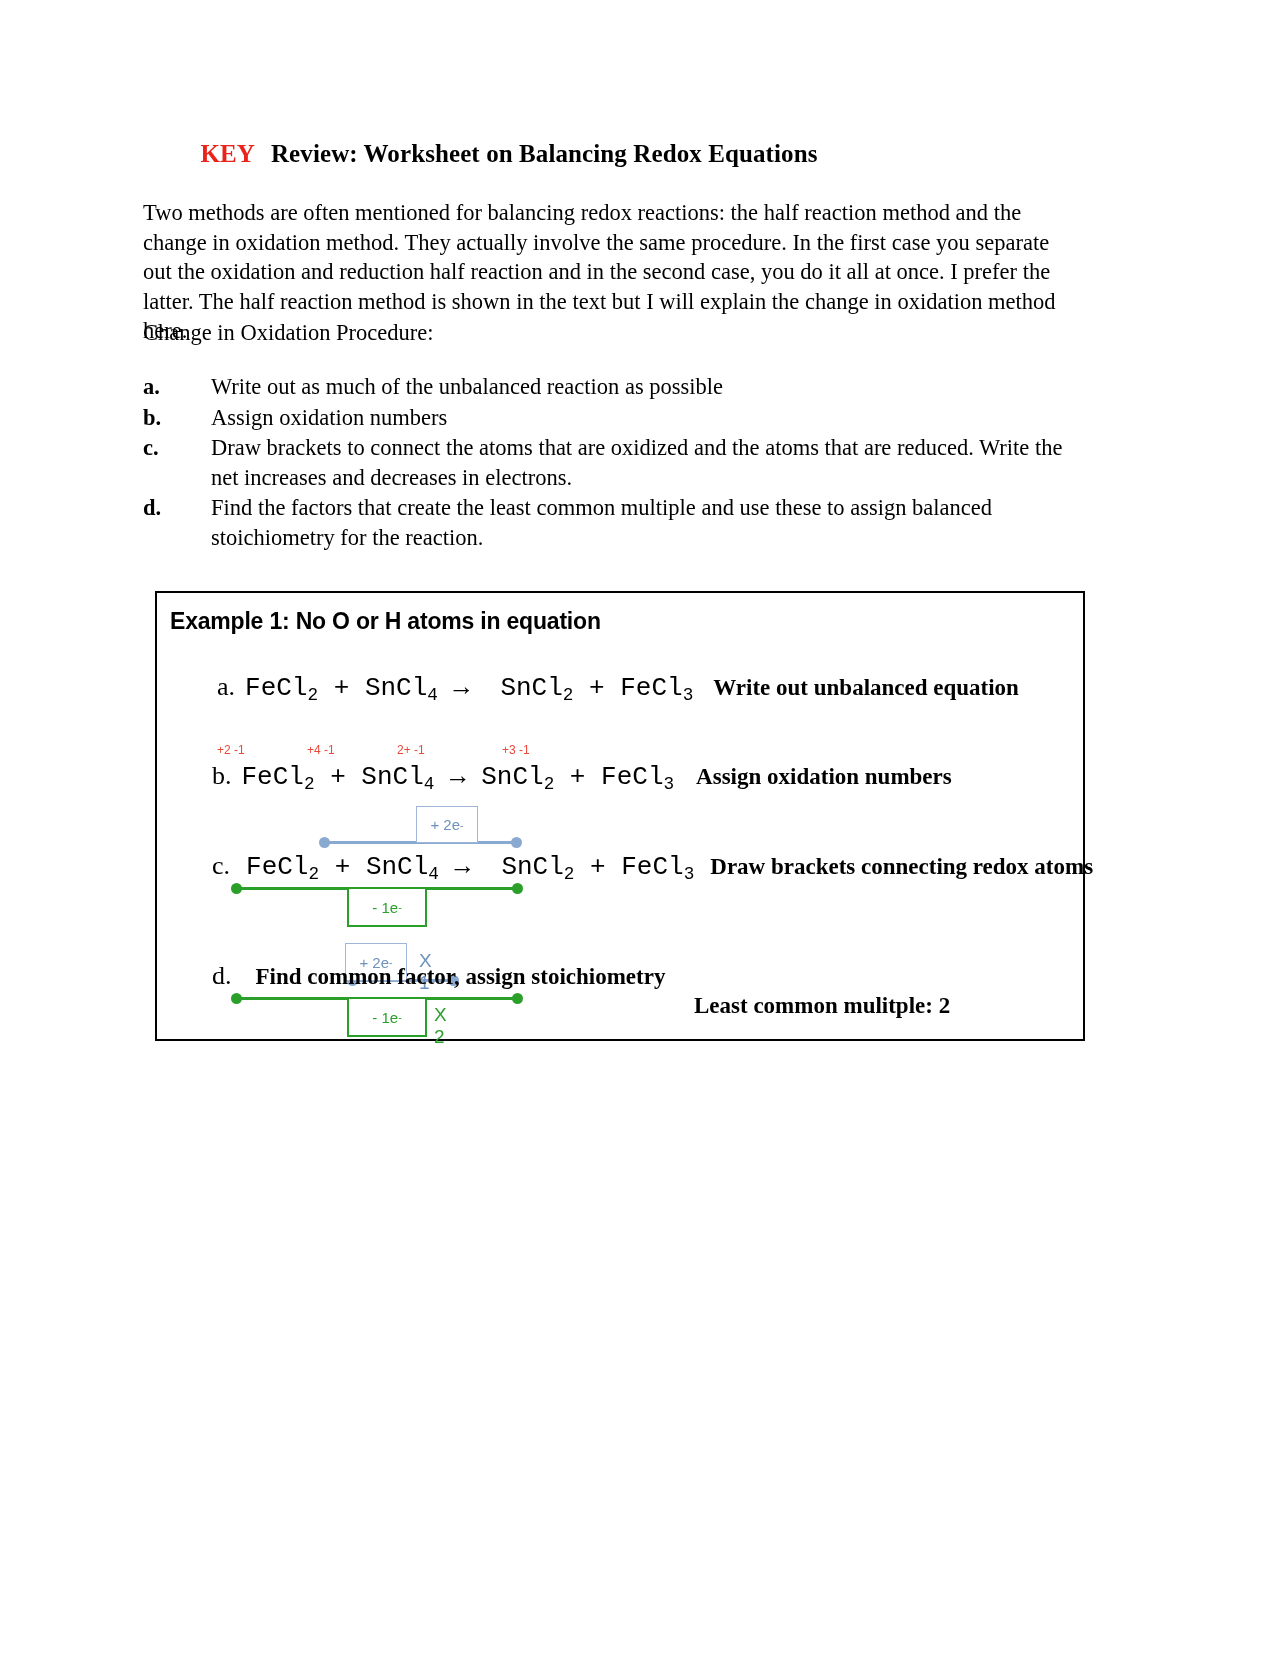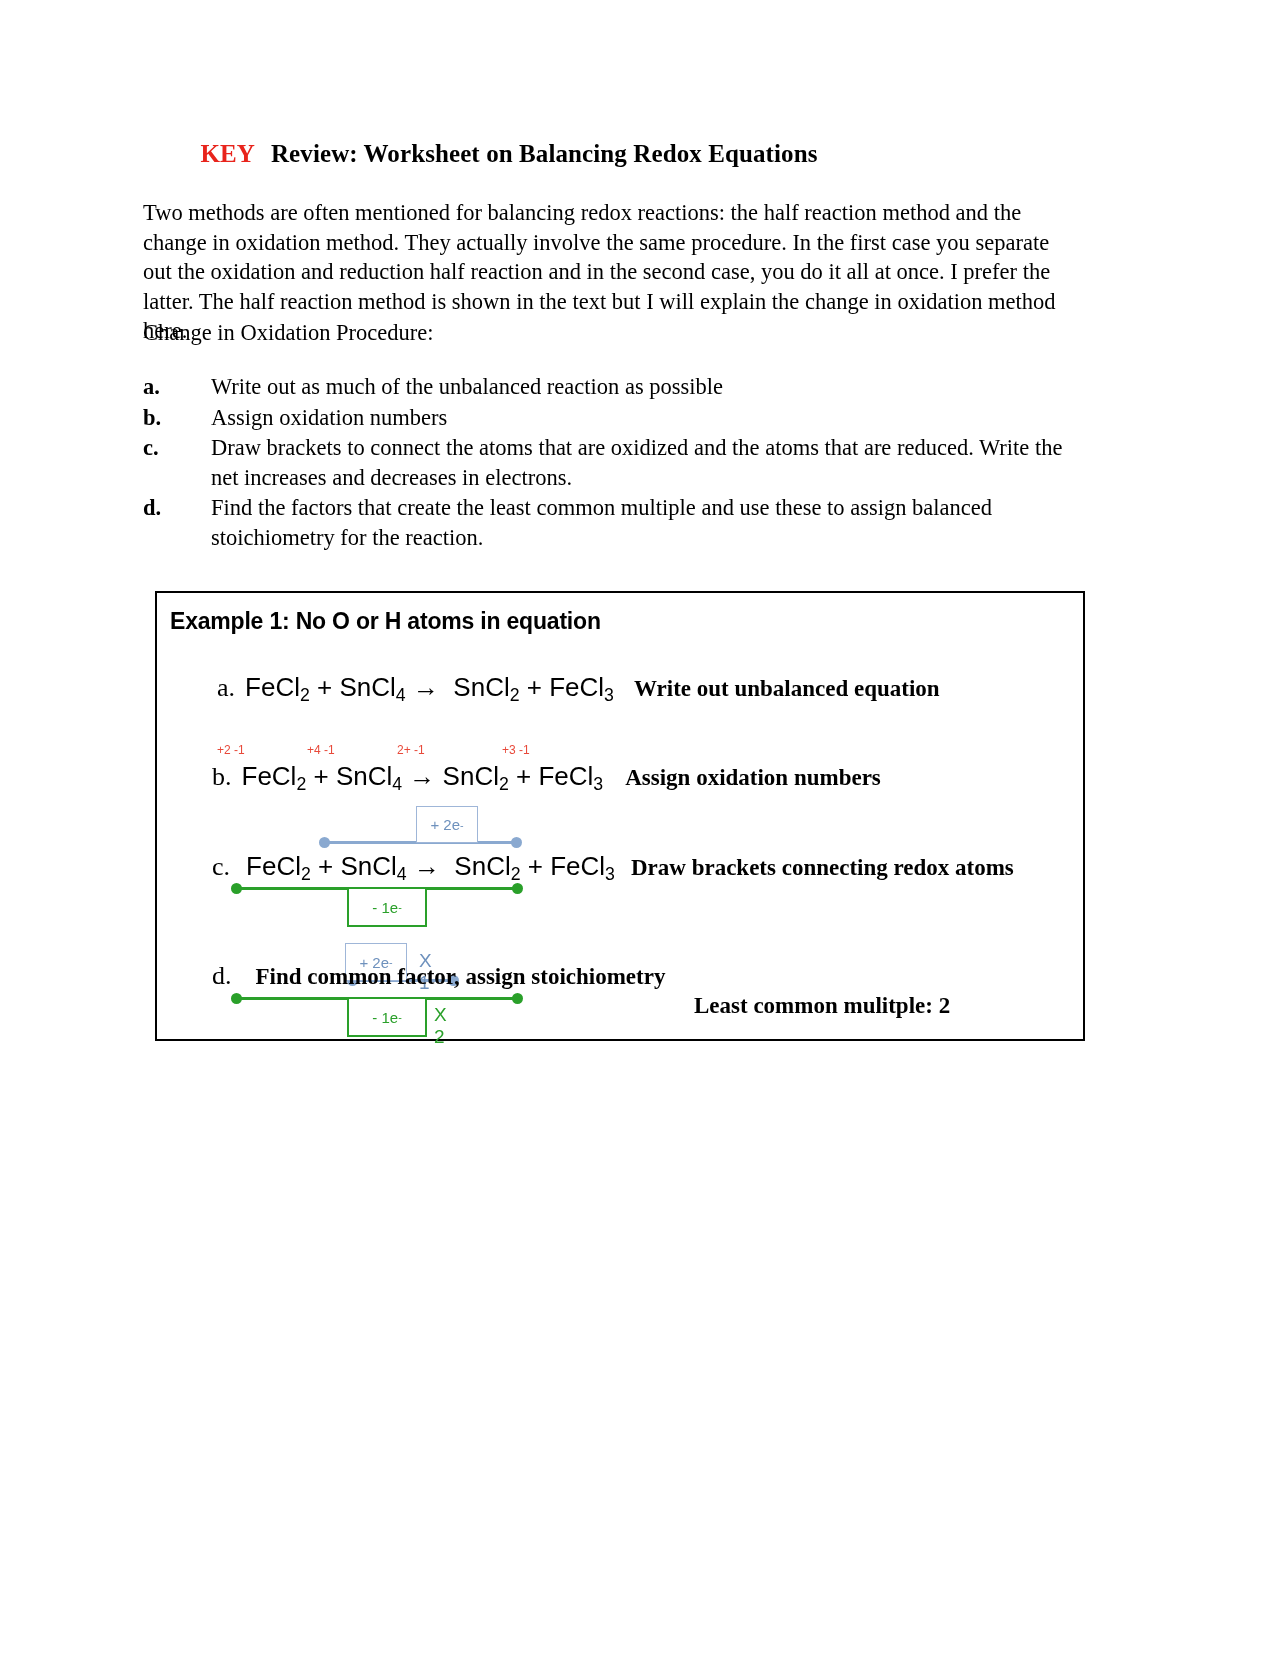--- a/index.html
+++ b/index.html
@@ -108,21 +108,21 @@
     align-items: baseline;
     white-space: nowrap;
   }
   .eq-letter {
     font-size: 26px;
     font-family: "Liberation Serif", "DejaVu Serif", serif;
     margin-right: 10px;
   }
   .eq {
     font-size: 26px;
-    font-family: Liberation Sans, sans-serif;
+    font-family: Liberation Mono, monospace;
     white-space: nowrap;
   }
   .eq sub { font-size: 0.68em; vertical-align: -0.28em; }
   .desc {
     font-size: 23px;
     font-weight: bold;
     font-family: "Liberation Serif", "DejaVu Serif", serif;
     white-space: nowrap;
   }
 

